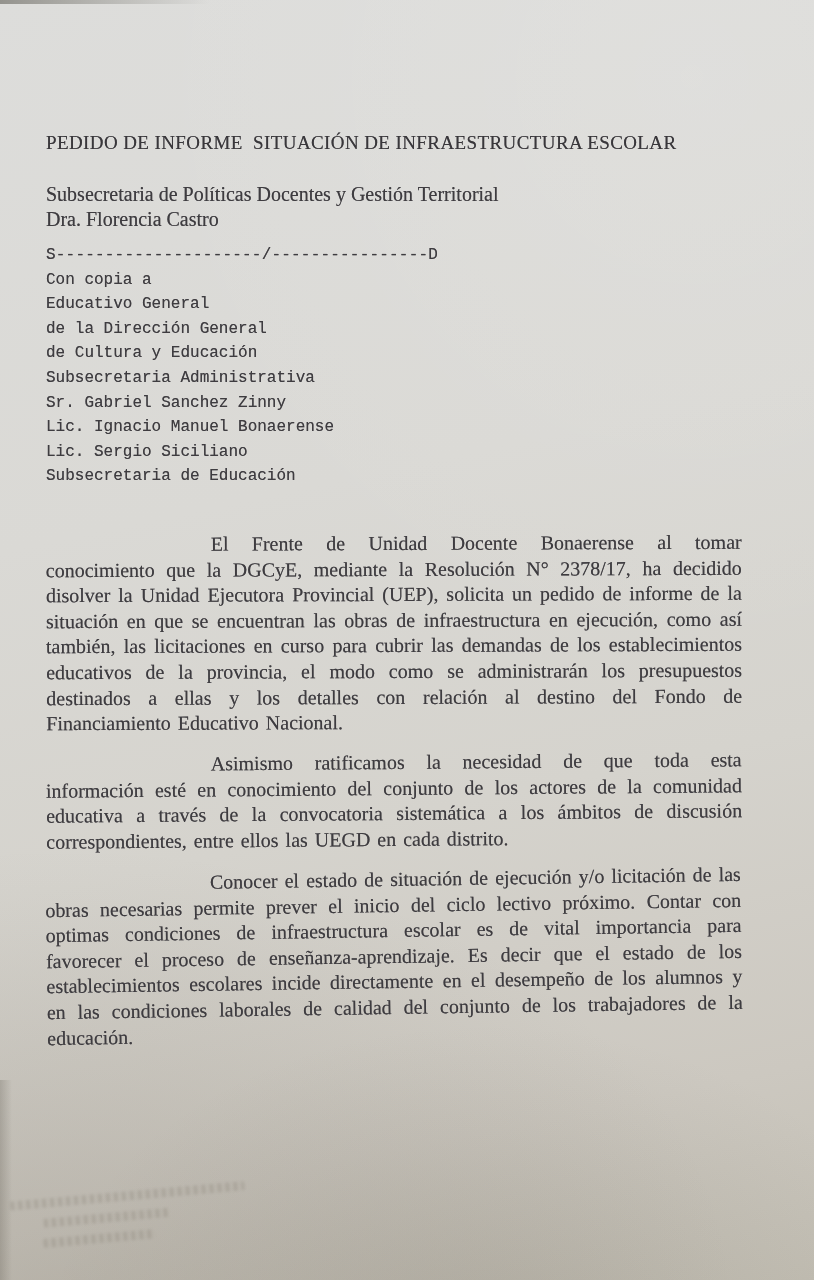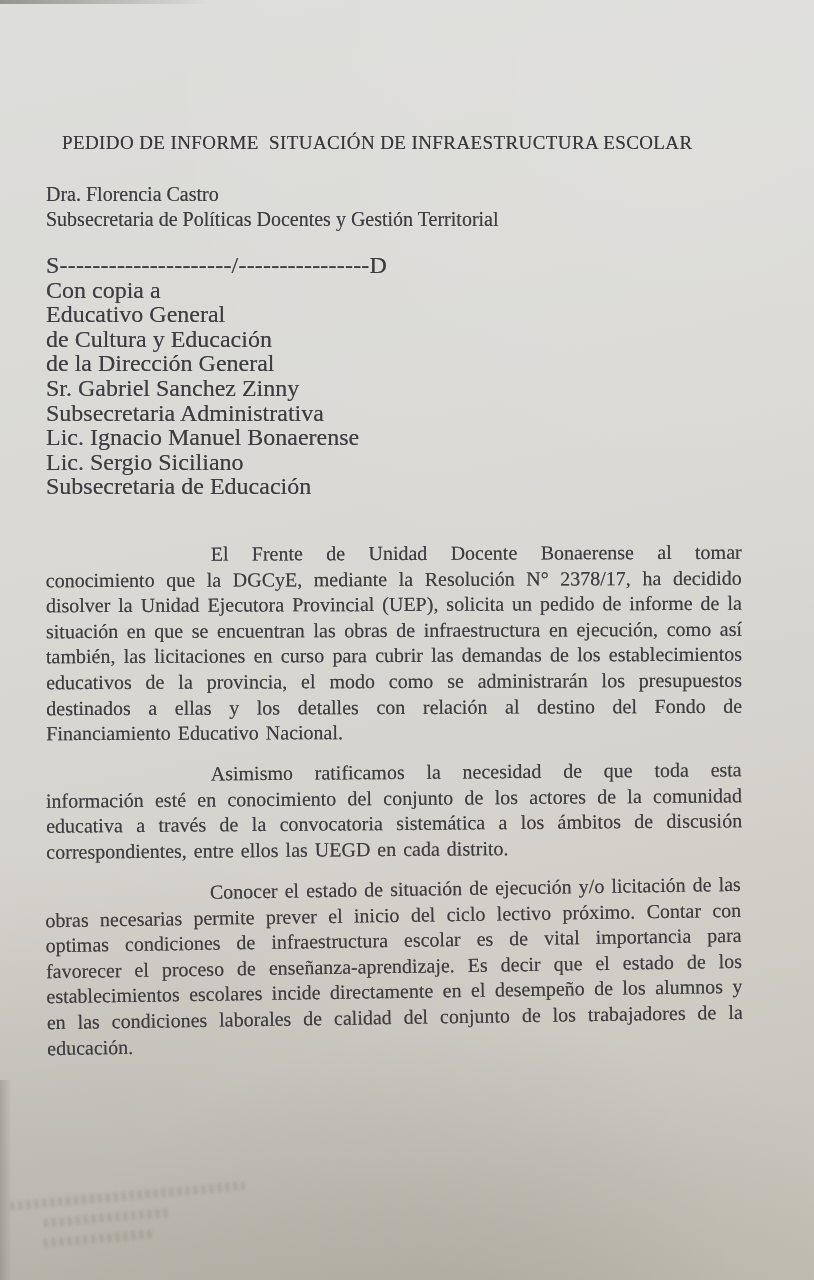--- a/index.html
+++ b/index.html
@@ -38,39 +38,40 @@
   .sheet-content {
     position: absolute;
     left: 46px;
     top: 0;
     width: 696px;
     color: #3e3c40;
     text-shadow: 0 0 0.6px rgba(62,60,64,0.65);
   }
 
   .doc-title {
-    margin: 132px 0 0 16px;
+    margin: 132px 0 0 0;
     font-size: 19px;
     font-weight: normal;
     letter-spacing: 0.4px;
     white-space: pre-wrap;
     color: #39373b;
   }
 
   .recipient-block {
     margin-top: 28px;
     font-size: 20px;
     line-height: 24.5px;
   }
   .recipient-block p { margin: 0; }
 
   .salutation-copy-block {
-    margin-top: 22px;
-    font-size: 24px;
+    margin-top: 12px;
+    font-size: 16px;
     line-height: 24.6px;
+    font-family: Liberation Mono, monospace;
   }
   .salutation-copy-block p { margin: 0; }
   .salutation-line { letter-spacing: 0.2px; }
 
   .body-paragraph {
     margin: 0;
     font-size: 20px;
     line-height: 25.6px;
     text-align: justify;
     text-align-last: left;
@@ -110,32 +111,32 @@
 <main>
 
   <div class="top-edge-shadow"></div>
   <div class="left-edge-shadow"></div>
 
   <section class="sheet-content">
 
     <h1 class="doc-title">PEDIDO DE INFORME  SITUACIÓN DE INFRAESTRUCTURA ESCOLAR</h1>
 
     <div class="recipient-block">
+      <p>Subsecretaria de Políticas Docentes y Gestión Territorial</p>
       <p>Dra. Florencia Castro</p>
-      <p>Subsecretaria de Políticas Docentes y Gestión Territorial</p>
     </div>
 
     <div class="salutation-copy-block">
       <p class="salutation-line">S---------------------/----------------D</p>
       <p>Con copia a</p>
       <p>Educativo General</p>
+      <p>de la Dirección General</p>
       <p>de Cultura y Educación</p>
-      <p>de la Dirección General</p>
+      <p>Subsecretaria Administrativa</p>
       <p>Sr. Gabriel Sanchez Zinny</p>
-      <p>Subsecretaria Administrativa</p>
       <p>Lic. Ignacio Manuel Bonaerense</p>
       <p>Lic. Sergio Siciliano</p>
       <p>Subsecretaria de Educación</p>
     </div>
 
     <p class="body-paragraph p1">El Frente de Unidad Docente Bonaerense al tomar conocimiento que la DGCyE, mediante la Resolución N° 2378/17, ha decidido disolver la Unidad Ejecutora Provincial (UEP), solicita un pedido de informe de la situación en que se encuentran las obras de infraestructura en ejecución, como así también, las licitaciones en curso para cubrir las demandas de los establecimientos educativos de la provincia, el modo como se administrarán los presupuestos destinados a ellas y los detalles con relación al destino del Fondo de Financiamiento Educativo Nacional.</p>
 
     <p class="body-paragraph p2">Asimismo ratificamos la necesidad de que toda esta información esté en conocimiento del conjunto de los actores de la comunidad educativa a través de la convocatoria sistemática a los ámbitos de discusión correspondientes, entre ellos las UEGD en cada distrito.</p>
 
     <p class="body-paragraph p3">Conocer el estado de situación de ejecución y/o licitación de las obras necesarias permite prever el inicio del ciclo lectivo próximo. Contar con optimas condiciones de infraestructura escolar es de vital importancia para favorecer el proceso de enseñanza-aprendizaje. Es decir que el estado de los establecimientos escolares incide directamente en el desempeño de los alumnos y en las condiciones laborales de calidad del conjunto de los trabajadores de la educación.</p>

